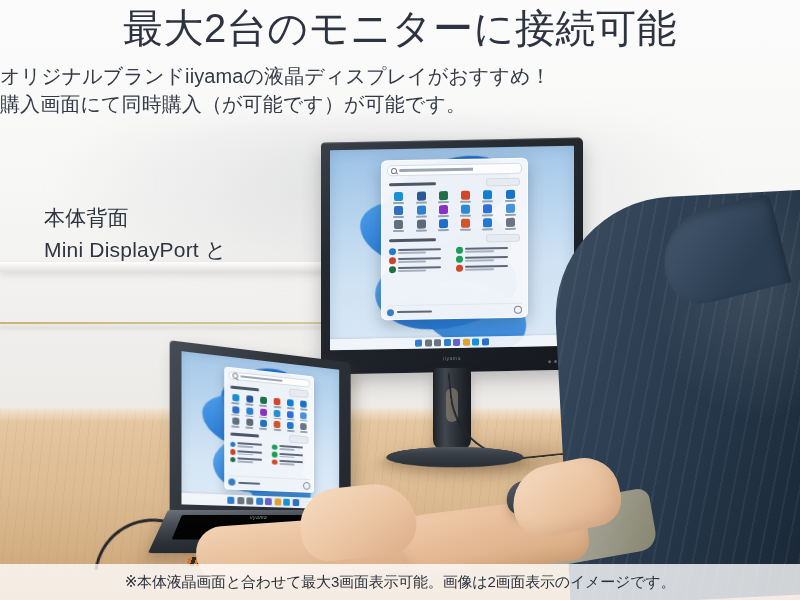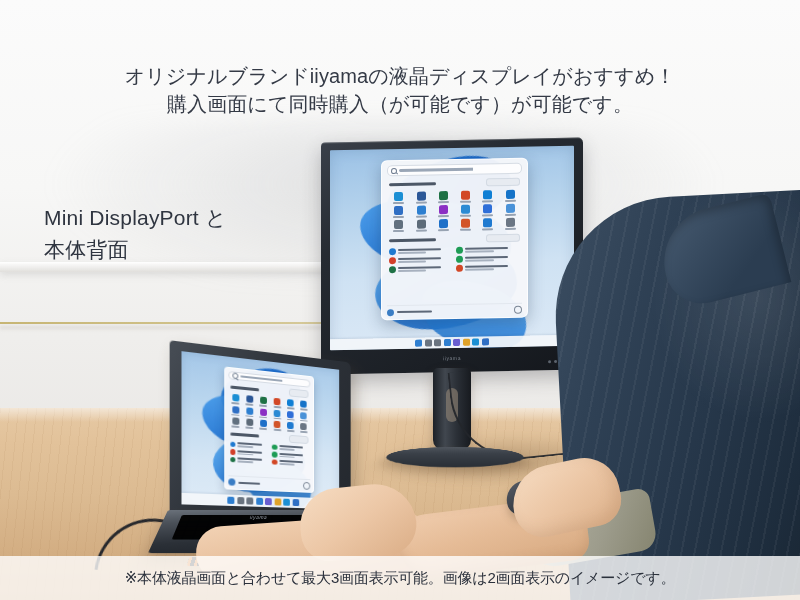--- a/index.html
+++ b/index.html
@@ -332,33 +332,33 @@
     box-shadow:0 5px 9px rgba(110,86,60,.38);
   }
 
   
   .headline{
     position:absolute;left:0;top:6px;width:800px;text-align:center;
     font-size:40px;line-height:1.12;font-weight:400;color:#2d3340;
     letter-spacing:.5px;white-space:nowrap;
   }
   .sub{
-    position:absolute;left:0;top:62px;width:800px;text-align:center;
+    position:absolute;left:0;top:62px;width:800px;text-align:left;
     color:#343a46;font-size:20px;line-height:1.42;letter-spacing:.1px;
   }
   .sub div{white-space:nowrap;}
 
   .leftcap{
     position:absolute;left:44px;top:202px;
     color:#2f3540;font-size:21px;line-height:1.52;letter-spacing:.2px;
   }
   .leftcap div{white-space:nowrap;}
 
   .footbar{
-    position:absolute;left:0;bottom:0;width:800px;height:44px;
+    position:absolute;left:0;bottom:0;width:800px;height:36px;
     background:rgba(255,255,255,.80);
     display:flex;align-items:center;justify-content:center;
   }
   .footbar .ft{
     color:#2b313c;font-size:15px;letter-spacing:-.2px;white-space:nowrap;
   }
 </style>
 </head>
 <body>
 
@@ -746,28 +746,29 @@
     <div class="shirt-fold"></div>
     <div class="shirt-collar"></div>
     <div class="arm-left"></div>
     <div class="sleeve-cuff"></div>
     <div class="arm-fore"></div>
     <div class="mouse"></div>
     <div class="hand-left"></div>
     <div class="hand-right"></div>
   </div>
 
+  <div class="headline">最大2台のモニターに接続可能</div>
 
   <div class="sub">
     <div>オリジナルブランドiiyamaの液晶ディスプレイがおすすめ！</div>
     <div>購入画面にて同時購入（が可能です）が可能です。</div>
   </div>
 
   <div class="leftcap">
+    <div>本体背面</div>
     <div>Mini DisplayPort と</div>
-    <div>本体背面</div>
   </div>
 
   <div class="footbar">
     <span class="ft">※本体液晶画面と合わせて最大3画面表示可能。画像は2画面表示のイメージです。</span>
   </div>
 
 </div>
 
 </body></html>

